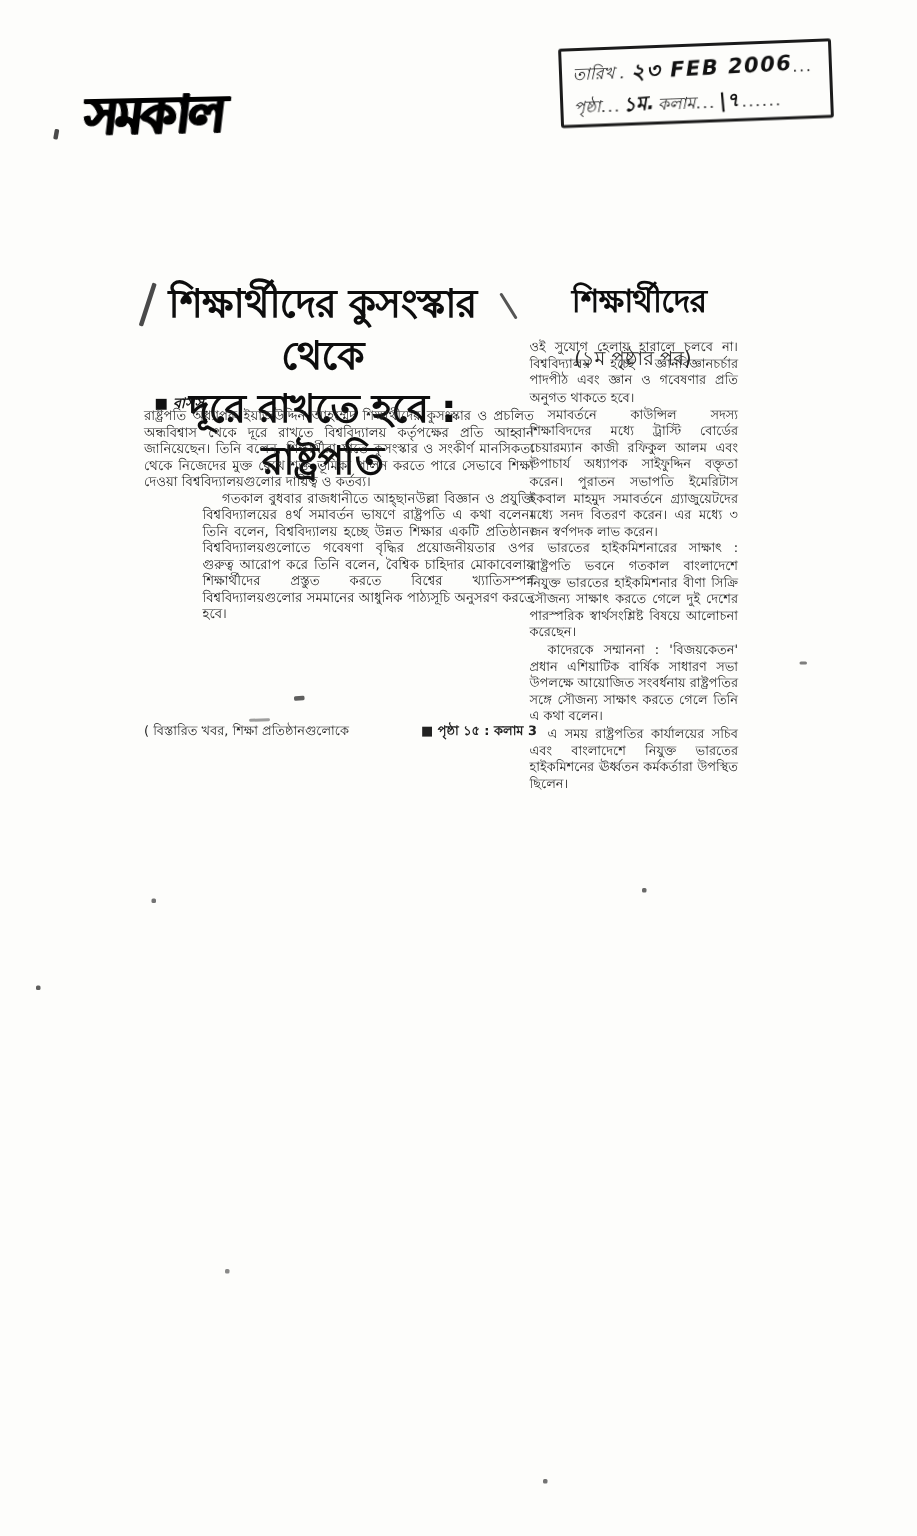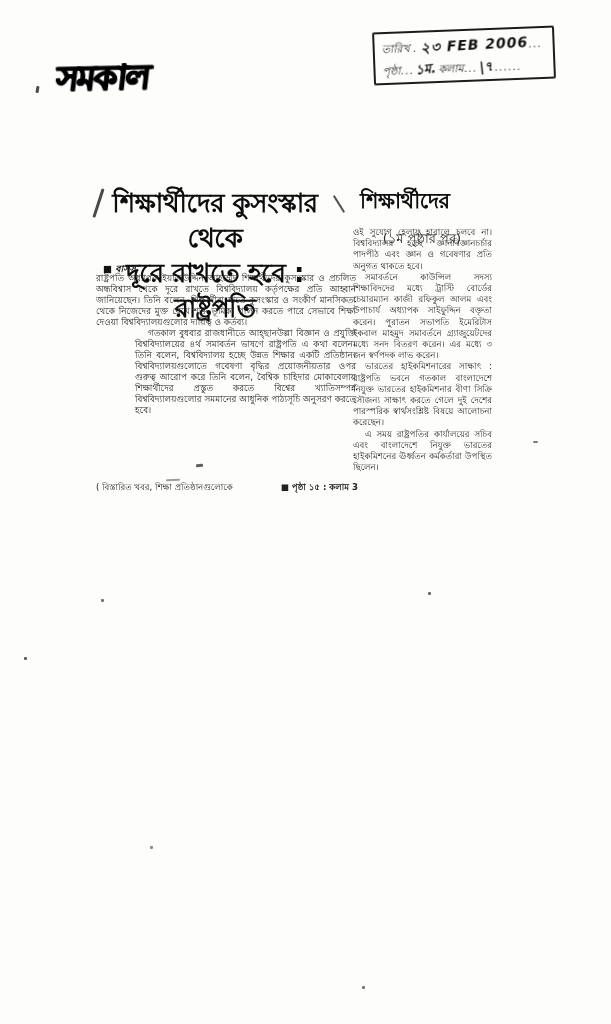--- a/index.html
+++ b/index.html
@@ -53,21 +53,21 @@
   .col-left p{margin:0;}
   .col-left p.indent{text-indent:13px;margin-left:39px;}
   .cont-row{
     position:absolute;left:96px;top:440px;width:262px;
     display:flex;justify-content:space-between;align-items:baseline;
     font-size:8.6px;color:#222;filter:blur(0.28px);margin-top:41px;
   }
   .cont-ref{font-weight:700;white-space:nowrap;}
   .col-right-head{
     position:absolute;left:360px;top:185px;width:132px;
-    font-size:21px;font-weight:700;color:#0d0d0d;
+    font-size:21px;font-weight:700;color:#0d0d0d;text-align:center;
     letter-spacing:-0.5px;filter:blur(0.25px);
   }
   .col-right-sub{
     position:absolute;left:356px;top:229px;width:132px;
     font-size:13px;text-align:center;color:#2a2a2a;filter:blur(0.3px);
   }
   .col-right{
     position:absolute;left:353px;top:227px;width:139px;
     font-size:8.6px;line-height:11.2px;text-align:justify;color:#242424;
     filter:blur(0.34px);
@@ -116,20 +116,21 @@
     <span>( বিস্তারিত খবর, শিক্ষা প্রতিষ্ঠানগুলোকে</span>
     <span class="cont-ref">■ পৃষ্ঠা ১৫ : কলাম 3</span>
   </div>
 
   <div class="col-right-head">শিক্ষার্থীদের</div>
   <div class="col-right-sub">(১ম পৃষ্ঠার পর)</div>
   <div class="col-right">
     <p>ওই সুযোগ হেলায় হারালে চলবে না। বিশ্ববিদ্যালয় হচ্ছে জ্ঞানবিজ্ঞানচর্চার পাদপীঠ এবং জ্ঞান ও গবেষণার প্রতি অনুগত থাকতে হবে।</p>
     <p class="indent">সমাবর্তনে কাউন্সিল সদস্য শিক্ষাবিদদের মধ্যে ট্রাস্টি বোর্ডের চেয়ারম্যান কাজী রফিকুল আলম এবং উপাচার্য অধ্যাপক সাইফুদ্দিন বক্তৃতা করেন। পুরাতন সভাপতি ইমেরিটাস ইকবাল মাহমুদ সমাবর্তনে গ্র্যাজুয়েটদের মধ্যে সনদ বিতরণ করেন। এর মধ্যে ৩ জন স্বর্ণপদক লাভ করেন।</p>
     <p class="indent">ভারতের হাইকমিশনারের সাক্ষাৎ : রাষ্ট্রপতি ভবনে গতকাল বাংলাদেশে নিযুক্ত ভারতের হাইকমিশনার বীণা সিক্রি সৌজন্য সাক্ষাৎ করতে গেলে দুই দেশের পারস্পরিক স্বার্থসংশ্লিষ্ট বিষয়ে আলোচনা করেছেন।</p>
+    <p class="indent">কাদেরকে সম্মাননা : 'বিজয়কেতন' প্রধান এশিয়াটিক বার্ষিক সাধারণ সভা উপলক্ষে আয়োজিত সংবর্ধনায় রাষ্ট্রপতির সঙ্গে সৌজন্য সাক্ষাৎ করতে গেলে তিনি এ কথা বলেন।</p>
     <p class="indent">এ সময় রাষ্ট্রপতির কার্যালয়ের সচিব এবং বাংলাদেশে নিযুক্ত ভারতের হাইকমিশনের ঊর্ধ্বতন কর্মকর্তারা উপস্থিত ছিলেন।</p>
   </div>
 
   <div id="artifact-layer">
       <div class="artifact" style="left: 97px; top: 188px; width: 2.5px; height: 30px; opacity: 0.85; transform: rotate(18deg);"></div>
       <div class="artifact" style="left: 338px; top: 194px; width: 2px; height: 20px; opacity: 0.8; transform: rotate(-32deg);"></div>
       <div class="artifact" style="left: 36px; top: 86px; width: 3px; height: 7px; opacity: 0.85; transform: rotate(10deg);"></div>
       <div class="artifact" style="left: 533px; top: 441px; width: 5px; height: 2px; opacity: 0.6; transform: rotate(0deg);"></div>
       <div class="artifact" style="left: 196px; top: 464px; width: 7px; height: 2.5px; opacity: 0.75; transform: rotate(-5deg);"></div>
       <div class="artifact" style="left: 166px; top: 479px; width: 14px; height: 2px; opacity: 0.45; transform: rotate(-2deg);"></div>

